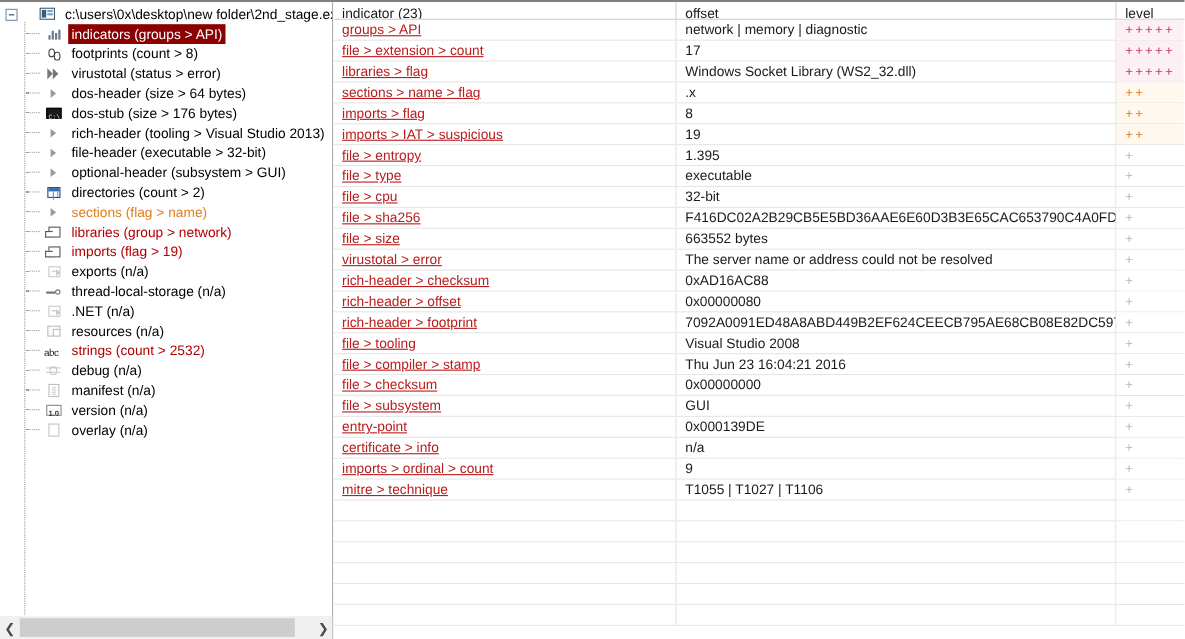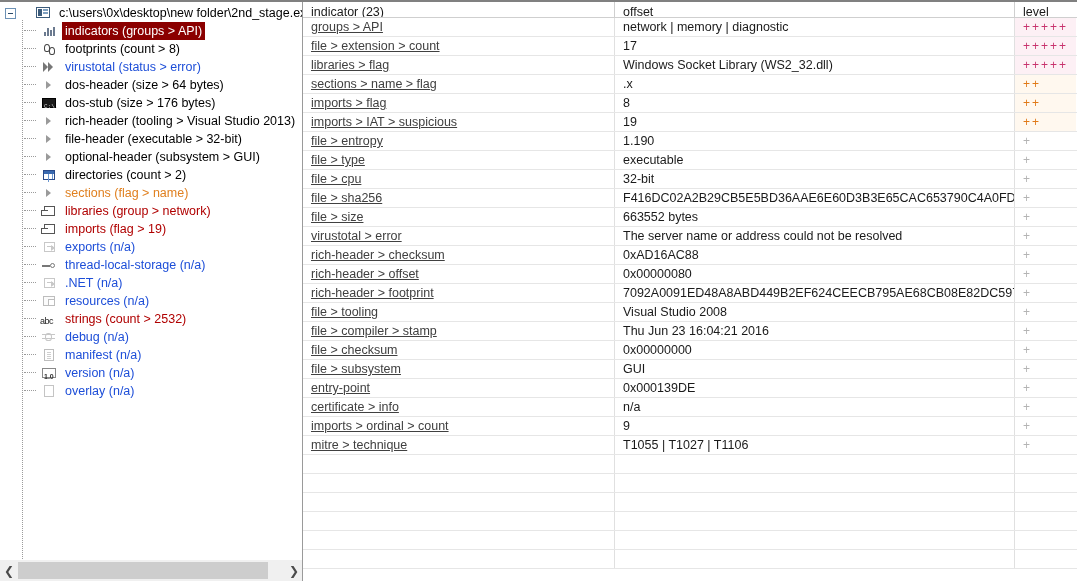--- a/index.html
+++ b/index.html
@@ -94,21 +94,21 @@
   .tlabel {
     padding: 0 3px;
     font-size: 12.5px;
   }
   .tlabel.sel {
     background: #8b0000;
     color: #ffffff;
   }
   .tlabel.red   { color: #b00000; }
   .tlabel.orange{ color: #e08020; }
-  .tlabel.gray  { color: #1d4ed8; text-align: center; }
+  .tlabel.gray  { color: #000000; text-align: center; }
 
   
   .ic-chart i { position: absolute; bottom: 3px; width: 2px; background: #6b7a8f; }
   .ic-chart i:nth-child(1) { left: 4px;  height: 4px; }
   .ic-chart i:nth-child(2) { left: 7px;  height: 8px; }
   .ic-chart i:nth-child(3) { left: 10px; height: 6px; }
   .ic-chart i:nth-child(4) { left: 13px; height: 9px; }
 
   .ic-root { 
     position:absolute; left:2px; top:2px; width:14px; height:11px;
@@ -324,21 +324,21 @@
     text-overflow:clip;
     padding-left:8px;
   }
   .c-ind   { width:312px; border-right:1px solid #e0e0e0; }
   .c-det   { width:400px; border-right:1px solid #e0e0e0; }
   .c-lvl   { width:61px; }
   .grid-row.hdr .c-ind,
   .grid-row.hdr .c-det { border-right:1px solid #cfcfcf; }
 
   .link {
-    color:#404040;
+    color:#b91c1c;
     text-decoration:underline;
   }
   .lvl-5 { background:#fdf0f5; color:#c8336e; letter-spacing:2px; font-size:12px; }
   .lvl-2 { background:#fff8ef; color:#e07a18; letter-spacing:2px; font-size:12px; }
   .lvl-1 { background:#ffffff; color:#b4b4b4; letter-spacing:2px; font-size:12px; }
   .lvl-0 { background:#ffffff; }
 </style>
 </head>
 <body>
 
@@ -551,21 +551,21 @@
           <div class="cell c-det">8</div>
           <div class="cell c-lvl lvl-2">++</div>
         </div>
         <div class="grid-row">
           <div class="cell c-ind"><span class="link">imports &gt; IAT &gt; suspicious</span></div>
           <div class="cell c-det">19</div>
           <div class="cell c-lvl lvl-2">++</div>
         </div>
         <div class="grid-row">
           <div class="cell c-ind"><span class="link">file &gt; entropy</span></div>
-          <div class="cell c-det">1.190</div>
+          <div class="cell c-det">1.395</div>
           <div class="cell c-lvl lvl-1">+</div>
         </div>
         <div class="grid-row">
           <div class="cell c-ind"><span class="link">file &gt; type</span></div>
           <div class="cell c-det">executable</div>
           <div class="cell c-lvl lvl-1">+</div>
         </div>
         <div class="grid-row">
           <div class="cell c-ind"><span class="link">file &gt; cpu</span></div>
           <div class="cell c-det">32-bit</div>

